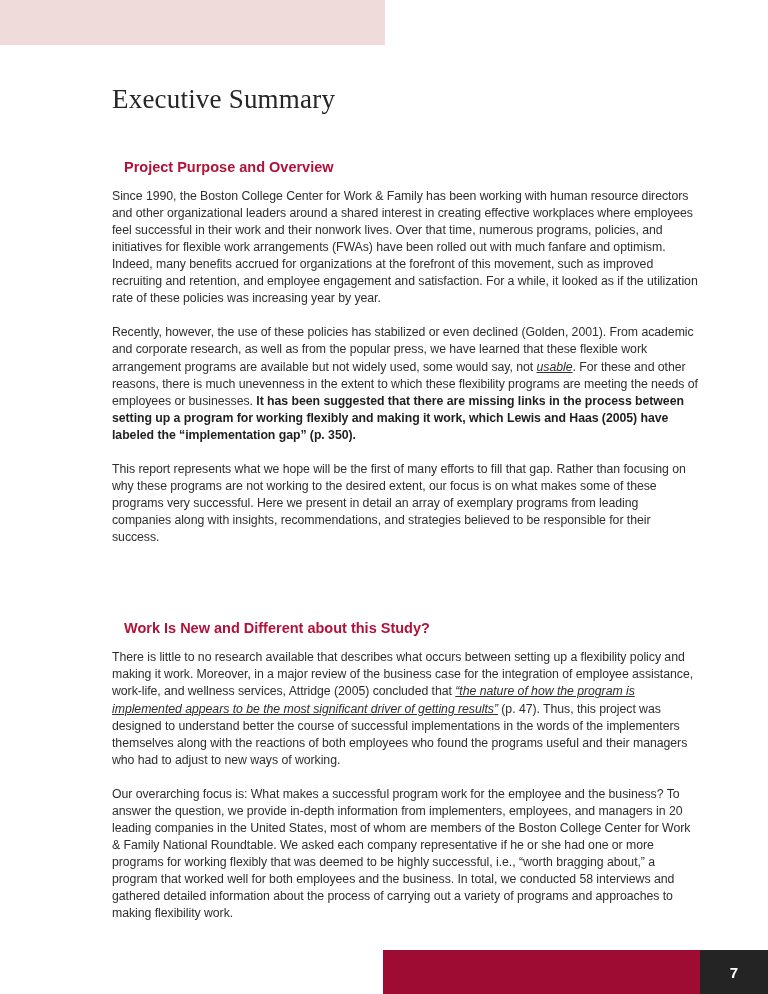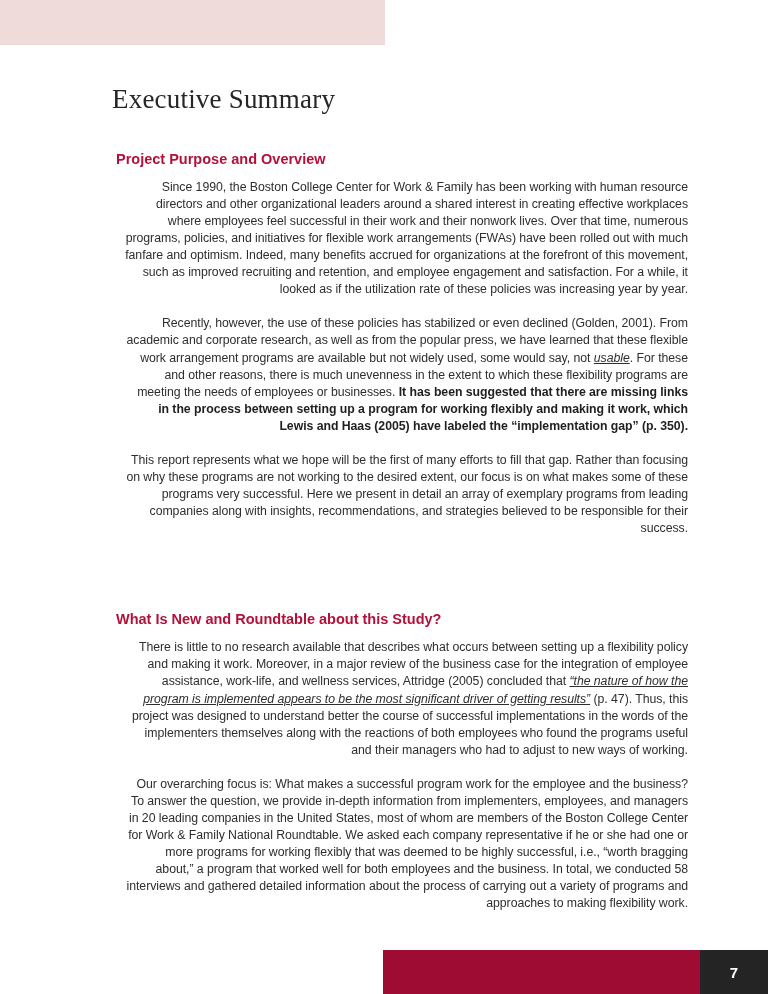--- a/index.html
+++ b/index.html
@@ -49,34 +49,34 @@
     margin: 0;
     padding-top: 85px;
     line-height: 1.1;
   }
 
   .section-heading {
     font-family: "Liberation Sans", sans-serif;
     font-size: 14.5px;
     font-weight: bold;
     color: #b3113a;
-    margin: 4px;
+    margin: 12px;
     line-height: 1.2;
   }
 
   .heading-1 { padding-top: 32px; }
   .heading-2 { padding-top: 62px; }
 
   p.body-text {
     font-family: "Liberation Sans", sans-serif;
     font-size: 12.3px;
     line-height: 17.05px;
     color: #2e2e2e;
-    margin: 12px;
-    text-align: right;
+    margin: 0;
+    text-align: left;
     letter-spacing: -0.05px;
   }
 
   p.first-after-heading {
     margin-top: 11px;
   }
 
   p.spaced {
     margin-top: 17px;
   }
@@ -128,21 +128,21 @@
   <div class="content">
 
     <h1 class="page-title">Executive Summary</h1>
 
     <h2 class="section-heading heading-1">Project Purpose and Overview</h2>
 
     <p class="body-text first-after-heading" id="p-0-0">Since 1990, the Boston College Center for Work &amp; Family has been working with human resource directors and other organizational leaders around a shared interest in creating effective workplaces where employees feel successful in their work and their nonwork lives. Over that time, numerous programs, policies, and initiatives for flexible work arrangements (FWAs) have been rolled out with much fanfare and optimism. Indeed, many benefits accrued for organizations at the forefront of this movement, such as improved recruiting and retention, and employee engagement and satisfaction. For a while, it looked as if the utilization rate of these policies was increasing year by year.</p>
     <p class="body-text spaced" id="p-0-1">Recently, however, the use of these policies has stabilized or even declined (Golden, 2001). From academic and corporate research, as well as from the popular press, we have learned that these flexible work arrangement programs are available but not widely used, some would say, not <span class="italic-run">usable</span>. For these and other reasons, there is much unevenness in the extent to which these flexibility programs are meeting the needs of employees or businesses. <span class="bold-run">It has been suggested that there are missing links in the process between setting up a program for working flexibly and making it work, which Lewis and Haas (2005) have labeled the “implementation gap” (p. 350).</span></p>
     <p class="body-text spaced" id="p-0-2">This report represents what we hope will be the first of many efforts to fill that gap. Rather than focusing on why these programs are not working to the desired extent, our focus is on what makes some of these programs very successful. Here we present in detail an array of exemplary programs from leading companies along with insights, recommendations, and strategies believed to be responsible for their success.</p>
 
-    <h2 class="section-heading heading-2">What Is New and Roundtable about this Study?</h2>
+    <h2 class="section-heading heading-2">Work Is New and Different about this Study?</h2>
 
     <p class="body-text first-after-heading" id="p-1-0">There is little to no research available that describes what occurs between setting up a flexibility policy and making it work. Moreover, in a major review of the business case for the integration of employee assistance, work-life, and wellness services, Attridge (2005) concluded that <span class="italic-run">“the nature of how the program is implemented appears to be the most significant driver of getting results”</span> (p. 47). Thus, this project was designed to understand better the course of successful implementations in the words of the implementers themselves along with the reactions of both employees who found the programs useful and their managers who had to adjust to new ways of working.</p>
     <p class="body-text spaced" id="p-1-1">Our overarching focus is: What makes a successful program work for the employee and the business? To answer the question, we provide in-depth information from implementers, employees, and managers in 20 leading companies in the United States, most of whom are members of the Boston College Center for Work &amp; Family National Roundtable. We asked each company representative if he or she had one or more programs for working flexibly that was deemed to be highly successful, i.e., “worth bragging about,” a program that worked well for both employees and the business.  In total, we conducted 58 interviews and gathered detailed information about the process of carrying out a variety of programs and approaches to making flexibility work.</p>
 
   </div>
 
   <div class="footer">
     <div class="footer-bar"></div>
     <div class="footer-pagebox">
       <span class="footer-pagenum">7</span>

